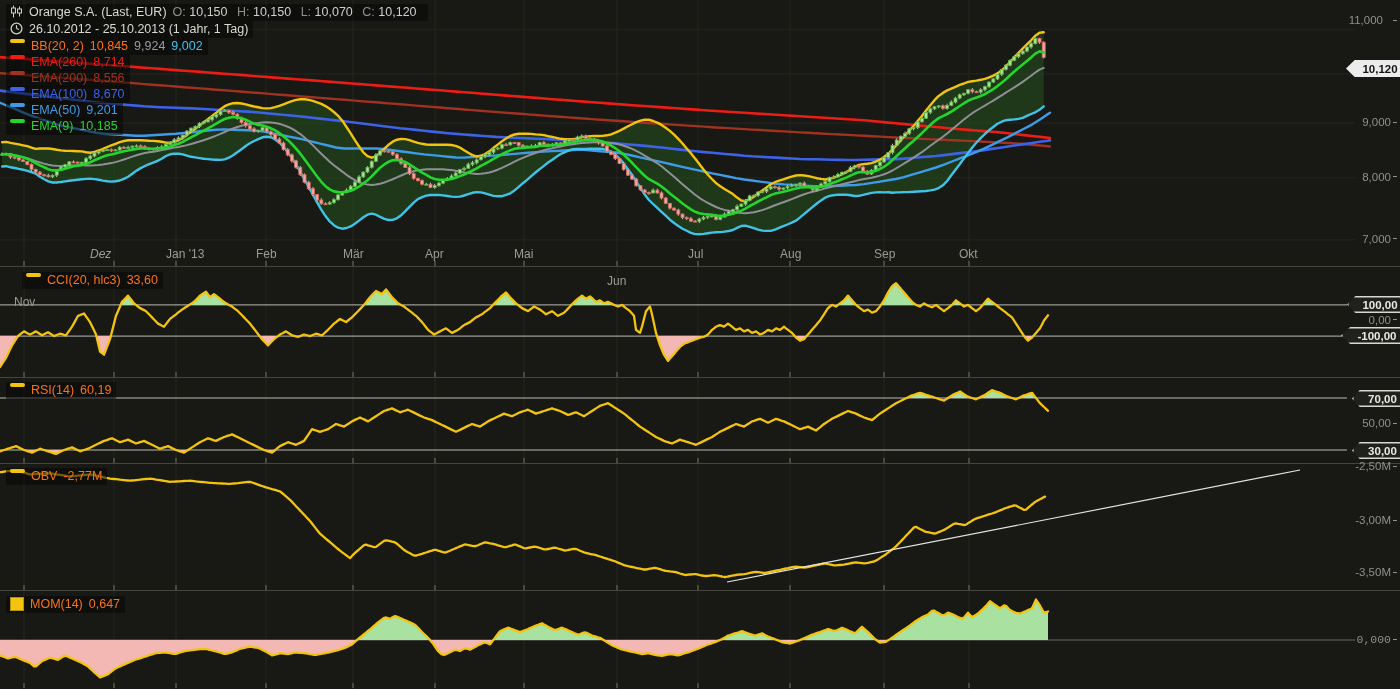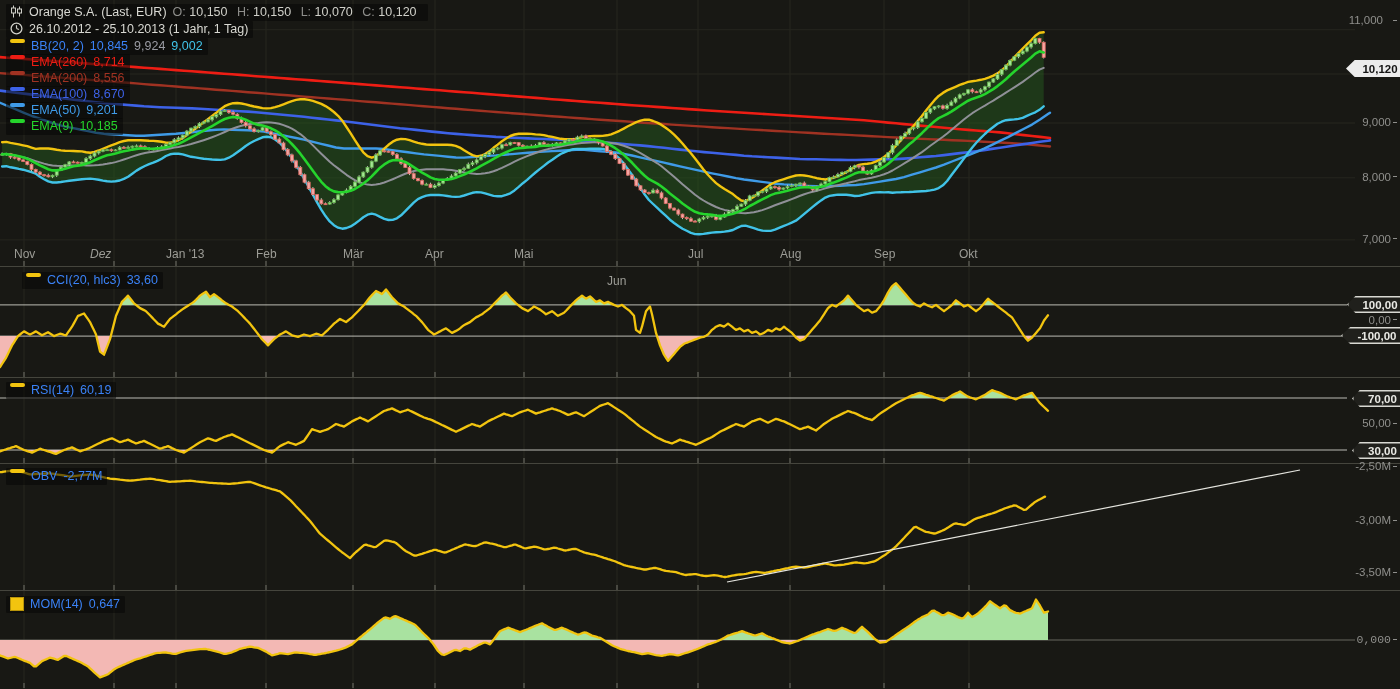--- a/index.html
+++ b/index.html
@@ -7,21 +7,21 @@
   #stage{position:relative;width:1400px;height:689px;background:#181814;}
   #chart-svg{position:absolute;left:0;top:0;}
   .ovl{position:absolute;white-space:nowrap;}
   .chip{background:rgba(8,8,6,0.55);padding:1px 5px 2px 4px;border-radius:1px;
     display:flex;gap:6px;font-size:12.5px;height:14px;}
   .dash{width:15px;height:4px;border-radius:2px;flex:0 0 auto;}
   .sq{width:12px;height:12px;flex:0 0 auto;border:1px solid #b8940a;}
   .t-title{color:#d9d9d3;}
   .t-glab{color:#8f8f8c;}
   .t-gval{color:#cfcfc8;margin-right:6px;}
-  .yellow{color:#3b82f6;} .red{color:#ee1d14;} .dred{color:#a03222;}
+  .yellow{color:#f97316;} .red{color:#ee1d14;} .dred{color:#a03222;}
   .blue{color:#3d62e8;} .dodger{color:#3f9be8;} .green{color:#25d42c;}
   .gray{color:#9a9ba3;} .cyan{color:#41c3e8;}
   .axis-lab{position:absolute;right:3px;display:flex;align-items:center;color:#8f8f8c;font-size:11.5px;}
   .axis-lab .tick{width:4px;height:1px;background:#8f8f8c;margin-left:2px;}
   .month{position:absolute;top:247px;color:#9c9c96;font-size:12px;transform:translateX(-10px);}
   .badge{position:absolute;height:17px;display:flex;align-items:center;justify-content:center;
     font-size:11.5px;padding:0 6px 0 12px;
     clip-path:polygon(0 50%, 14% 0, 100% 0, 100% 100%, 14% 100%);}
   .badge.lite{background:#ececec;color:#141414;font-weight:bold;}
   .badge.dark{background:#20201c;color:#e9e9e4;box-shadow:inset 0 0 0 1.5px #d8d8d2;font-weight:bold;}
@@ -791,21 +791,21 @@
       <div class="axis-lab" style="top: 566px;">
         <span>-3,50M</span>
         <span class="tick"></span>
       </div>
       <div class="axis-lab" style="top: 633px; font-family: Liberation Mono, monospace;">
         <span>0,000</span>
         <span class="tick"></span>
       </div>
     </div>
 <div id="month-labels">
-      <div class="month" style="left: 24px;">Nov</div>
+      <div class="month" style="left: 24px; margin-top: 48px;">Nov</div>
       <div class="month" style="left: 100px; font-style: italic;">Dez</div>
       <div class="month" style="left: 176px;">Jan '13</div>
       <div class="month" style="left: 266px;">Feb</div>
       <div class="month" style="left: 353px;">Mär</div>
       <div class="month" style="left: 435px;">Apr</div>
       <div class="month" style="left: 524px;">Mai</div>
       <div class="month" style="left: 617px; margin-top: 27px;">Jun</div>
       <div class="month" style="left: 698px;">Jul</div>
       <div class="month" style="left: 790px;">Aug</div>
       <div class="month" style="left: 884px;">Sep</div>

